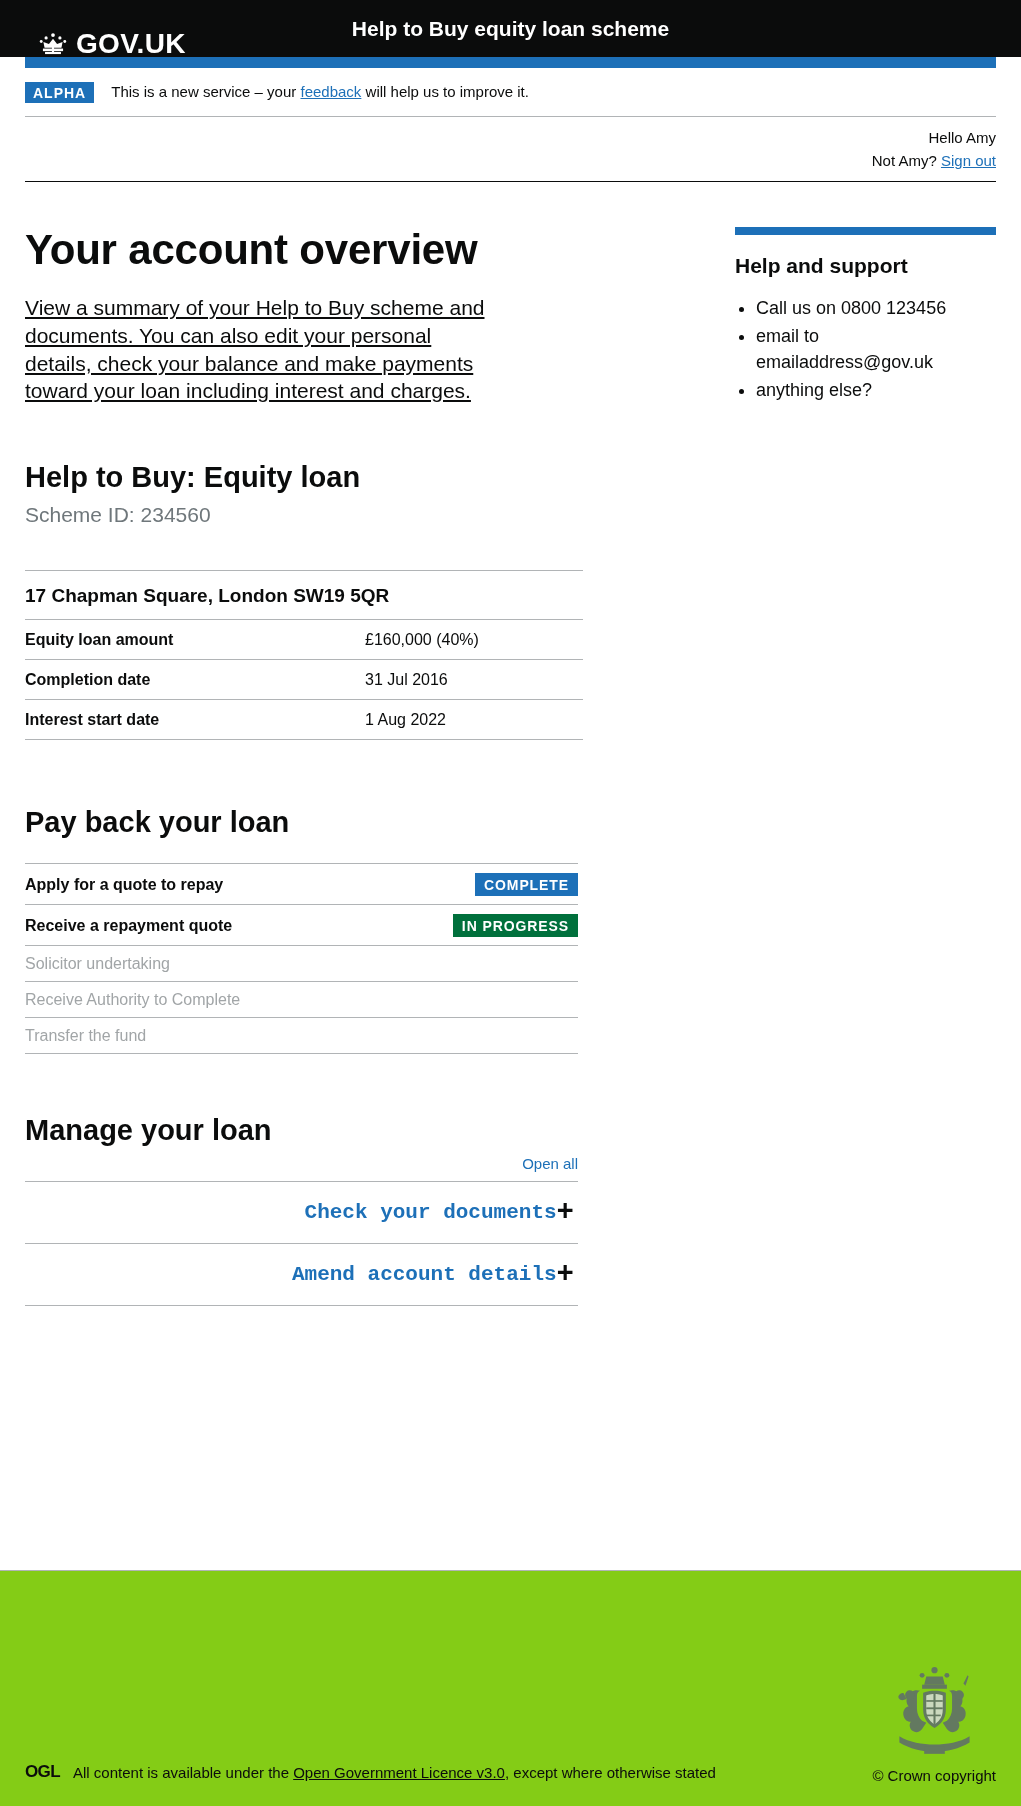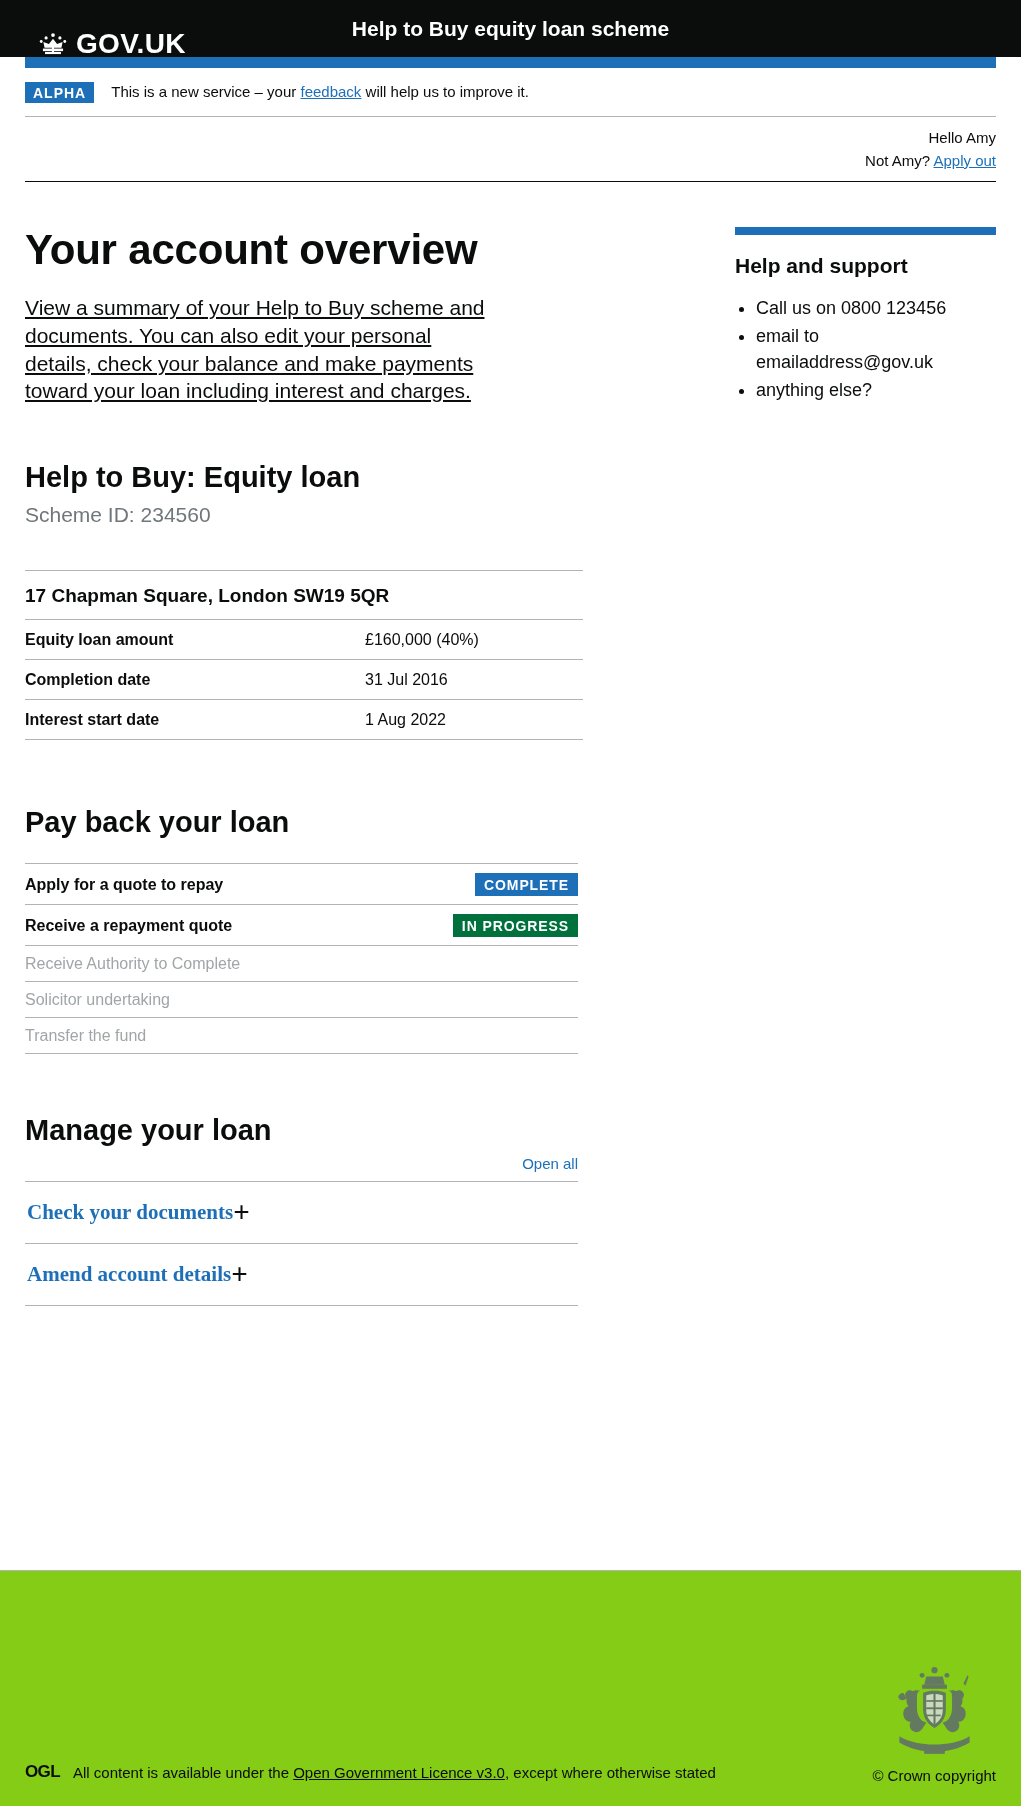--- a/index.html
+++ b/index.html
@@ -258,28 +258,28 @@
   }
   .accordion-section {
     border-top: 1px solid #b1b4b6;
   }
   .accordion-section:last-child {
     border-bottom: 1px solid #b1b4b6;
   }
   .accordion-header {
     display: flex;
     align-items: center;
-    justify-content: flex-start;
+    justify-content: flex-end;
     padding: 16px 2px 16px 2px;
     cursor: pointer;
     background: none;
     border: 0;
     width: 100%;
     text-align: left;
-    font-family: Liberation Serif, serif;
+    font-family: Liberation Mono, monospace;
   }
   .accordion-title {
     color: #1d70b8;
     font-size: 21px;
     font-weight: bold;
     line-height: 1.1;
   }
   .accordion-toggle {
     color: #0b0c0c;
     font-size: 29px;
@@ -378,21 +378,21 @@
 
   <div class="header-blue-bar"></div>
 
   <div class="phase-banner">
     <strong class="phase-tag">ALPHA</strong>
     <span class="phase-text"><span>This is a new service – your </span><a href="#">feedback</a><span> will help us to improve it.</span></span>
   </div>
 
   <div class="account-bar">
     <div class="line1">Hello Amy</div>
-    <div class="line2"><span>Not Amy? </span><a href="#">Apply out</a></div>
+    <div class="line2"><span>Not Amy? </span><a href="#">Sign out</a></div>
   </div>
 
   <main class="main-wrapper">
     <div class="grid">
       <div class="col-main">
         <h1 class="page-heading">Your account overview</h1>
         <p class="lead">View a summary of your Help to Buy scheme and documents. You can also edit your personal details, check your balance and make payments toward your loan including interest and charges.</p>
       </div>
       <div class="col-spacer"></div>
       <aside class="col-aside">
@@ -441,25 +441,25 @@
               <span class="tag tag--complete">COMPLETE</span>
             </td>
           </tr>
           <tr>
             <td class="task-name">Receive a repayment quote</td>
             <td class="task-status">
               <span class="tag tag--inprogress">IN PROGRESS</span>
             </td>
           </tr>
           <tr class="is-disabled">
+            <td class="task-name">Solicitor undertaking</td>
+            <td class="task-status"></td>
+          </tr>
+          <tr class="is-disabled">
             <td class="task-name">Receive Authority to Complete</td>
-            <td class="task-status"></td>
-          </tr>
-          <tr class="is-disabled">
-            <td class="task-name">Solicitor undertaking</td>
             <td class="task-status"></td>
           </tr>
           <tr class="is-disabled">
             <td class="task-name">Transfer the fund</td>
             <td class="task-status"></td>
           </tr>
         </tbody>
       </table>
     </section>
 

